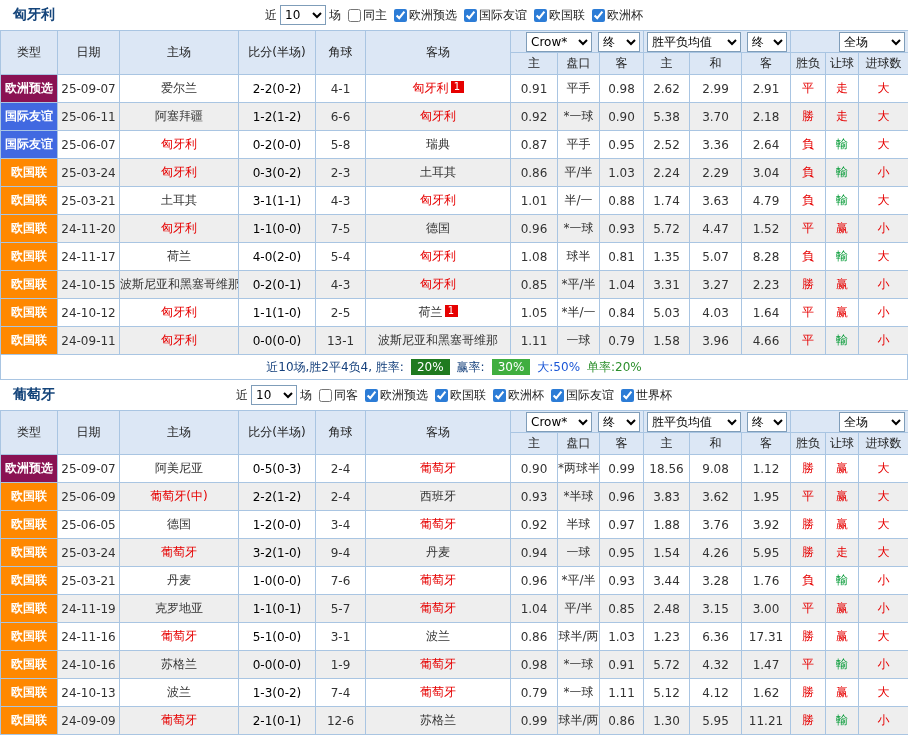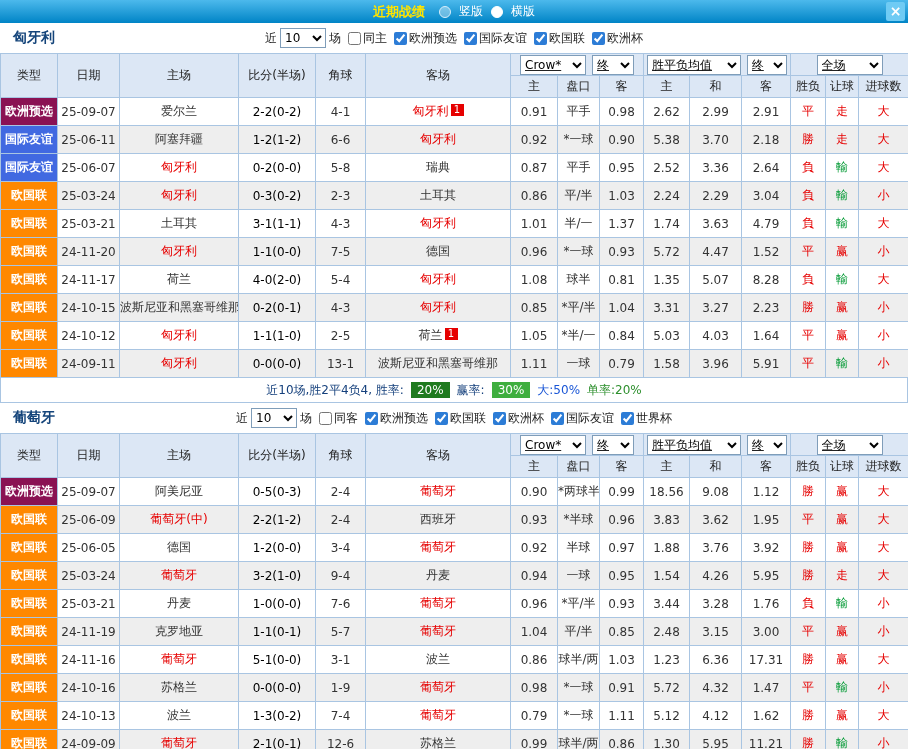--- a/index.html
+++ b/index.html
@@ -24,21 +24,21 @@
   .count-sel{width:46px;}
   .crow-sel{width:66px;}
   .end-sel{width:42px;}
   .wdl-sel{width:98px;}
   .full-sel{width:66px;}
 
   
   table.match-table{border-collapse:collapse;table-layout:fixed;width:908px;}
   .match-table th,.match-table td{border:1px solid #a9c5e2;text-align:center;padding:0;overflow:hidden;white-space:nowrap;}
   .match-table thead th{background:#dce7f5;font-weight:normal;color:#222;height:21px;}
-  .th-flex{display:flex;align-items:center;justify-content:center;text-decoration:underline;}
+  .th-flex{display:flex;align-items:center;justify-content:flex-end;}
   .match-table tbody td{height:27px;}
   .match-table tbody tr:nth-child(even){background:#eeeeee;}
   td.type-cell{color:#fff;font-weight:bold;}
   .red-team{color:#e60000;}
   .score-cell{color:#000000;}
   .num-cell{color:#333;}
   .badge{display:inline-block;background:#e60000;color:#fff;font-size:10px;line-height:12px;height:12px;min-width:9px;padding:0 2px;margin-left:2px;vertical-align:2px;}
 
   
   .summary{height:24px;display:flex;align-items:center;justify-content:center;gap:7px;border:1px solid #a9c5e2;border-top:0;background:#fff;}
@@ -46,28 +46,20 @@
   .rate-badge{color:#fff;padding:1px 6px;}
   .rate-dark{background:#1f7a1f;}
   .rate-light{background:#3fae3f;}
   .sum-blue{color:#1a56d6;text-align:right;}
   .sum-green{color:#2d8f2d;}
 </style>
 </head>
 <body>
 
 <div class="page">
-  <div class="topbar">
-    <span class="title">近期战绩</span>
-    <span class="radio"></span>
-    <span class="radio-label">竖版</span>
-    <span class="radio selected"></span>
-    <span class="radio-label">横版</span>
-    <span class="close-btn">×</span>
-  </div>
   <div id="sections">
   <div class="section">
     <div class="filter-row">
       <span class="team-name">匈牙利</span>
       <span class="filters">
             <span>近</span>
             <select class="sel count-sel"><option>10</option></select>
             <span>场</span>
             <label class="cb">
               <input type="checkbox" style="">
@@ -218,21 +210,21 @@
             </tr>
             <tr>
               <td class="type-cell" style="background: rgb(255, 136, 0);">欧国联</td>
               <td class="date-cell">25-03-21</td>
               <td class="team-cell"><span>土耳其</span></td>
               <td class="score-cell">3-1(1-1)</td>
               <td class="num-cell">4-3</td>
               <td class="team-cell"><span class="red-team">匈牙利</span></td>
               <td class="num-cell">1.01</td>
               <td class="num-cell">半/一</td>
-              <td class="num-cell">1.37</td>
+              <td class="num-cell">0.88</td>
               <td class="num-cell">1.74</td>
               <td class="num-cell">3.63</td>
               <td class="num-cell">4.79</td>
               <td class="tok-cell" style="color: rgb(230, 0, 0);">負</td>
               <td class="tok-cell" style="color: rgb(0, 153, 51);">輸</td>
               <td class="tok-cell" style="color: rgb(230, 0, 0);">大</td>
             </tr>
             <tr>
               <td class="type-cell" style="background: rgb(255, 136, 0);">欧国联</td>
               <td class="date-cell">24-11-20</td>
@@ -306,21 +298,21 @@
               <td class="date-cell">24-09-11</td>
               <td class="team-cell"><span class="red-team">匈牙利</span></td>
               <td class="score-cell">0-0(0-0)</td>
               <td class="num-cell">13-1</td>
               <td class="team-cell"><span>波斯尼亚和黑塞哥维那</span></td>
               <td class="num-cell">1.11</td>
               <td class="num-cell">一球</td>
               <td class="num-cell">0.79</td>
               <td class="num-cell">1.58</td>
               <td class="num-cell">3.96</td>
-              <td class="num-cell">5.91</td>
+              <td class="num-cell">4.66</td>
               <td class="tok-cell" style="color: rgb(230, 0, 0);">平</td>
               <td class="tok-cell" style="color: rgb(0, 153, 51);">輸</td>
               <td class="tok-cell" style="color: rgb(230, 0, 0);">小</td>
             </tr>
           </tbody>
     </table>
     <div class="summary">
           <span class="sum-lead">近10场,胜2平4负4, 胜率:</span>
           <span class="rate-badge rate-dark">20%</span>
           <span class="sum-lead">赢率:</span>

